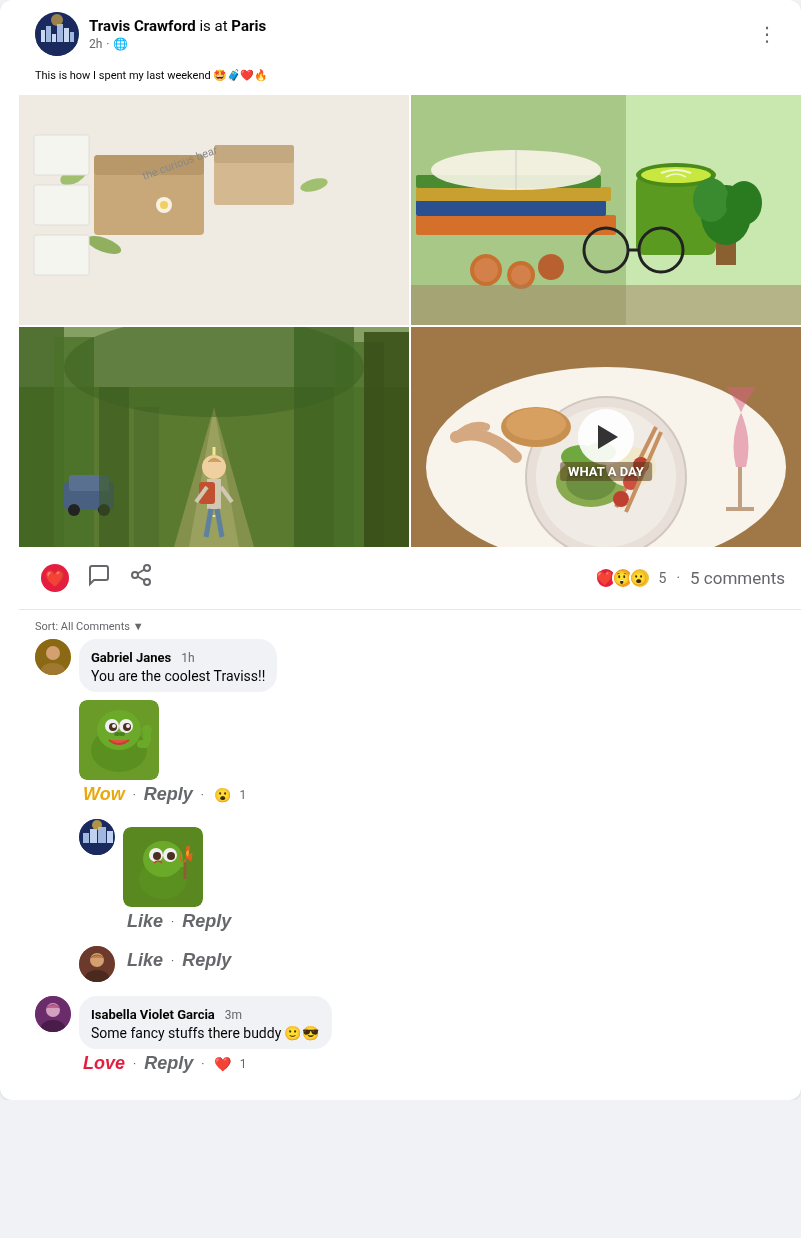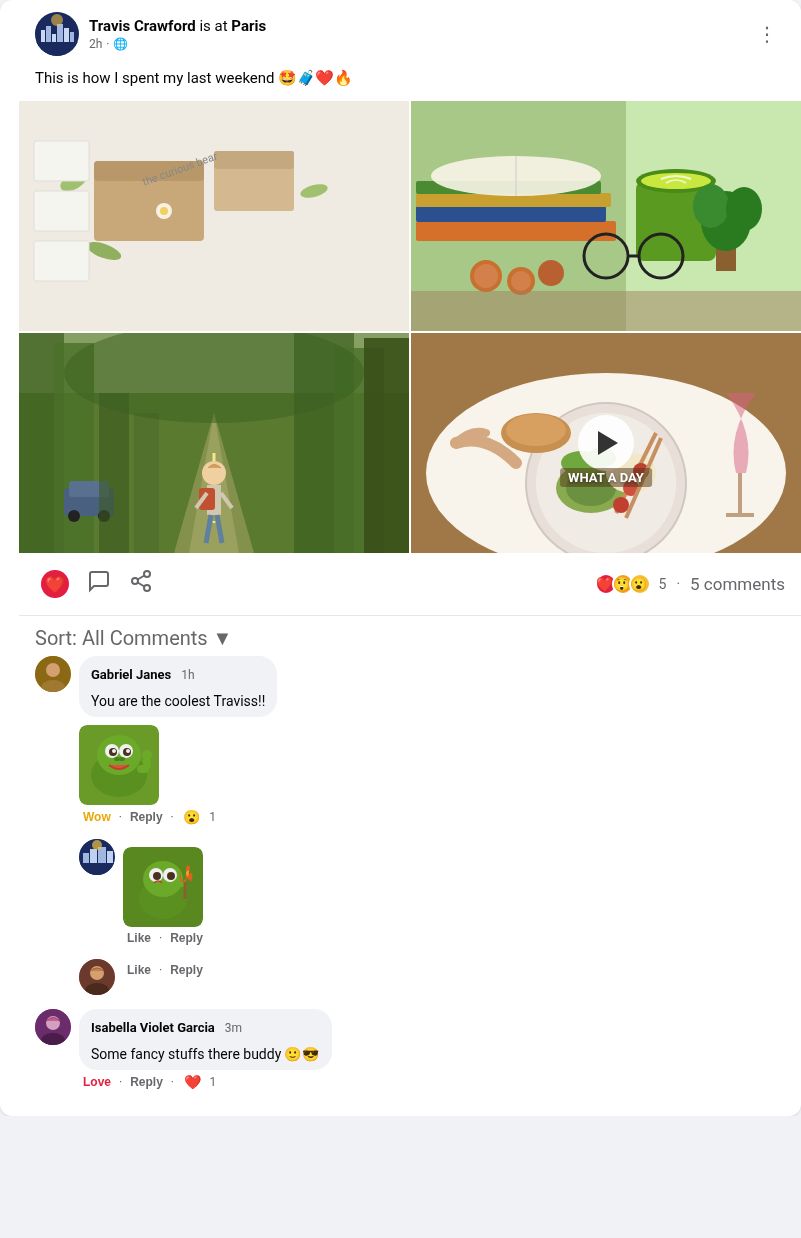--- a/index.html
+++ b/index.html
@@ -76,21 +76,21 @@
       cursor: pointer;
       color: #65676b;
       font-size: 20px;
       padding: 4px 8px;
       border-radius: 50%;
       line-height: 1;
     }
     
     .post-text {
       padding: 0 16px 12px;
-      font-size: 15px;
+      font-size: 11px;
       color: #050505;
       line-height: 1.4;
     }
     
     .image-grid {
       display: grid;
       grid-template-columns: 1fr 1fr;
       grid-template-rows: 230px 220px;
       gap: 2px;
     }
@@ -214,21 +214,21 @@
       margin-left: 4px;
     }
     .comments-count {
       font-size: 17px;
       color: #65676b;
       cursor: pointer;
     }
     
     .sort-bar {
       padding: 10px 16px 6px;
-      font-size: 20px;
+      font-size: 11px;
       color: #65676b;
       display: flex;
       align-items: center;
       gap: 4px;
       cursor: pointer;
     }
     
     .comments-section {
       padding: 0 16px 12px;
     }
@@ -285,47 +285,48 @@
     }
     .comment-time {
       font-size: 12px;
       color: #65676b;
       margin-left: 6px;
       font-weight: 400;
     }
     .comment-text {
       font-size: 14px;
       color: #050505;
-      margin-top: 10px;
+      margin-top: 2px;
     }
     .comment-image {
       margin-top: 8px;
       width: 80px;
       height: 80px;
       border-radius: 8px;
       overflow: hidden;
       display: flex;
       align-items: center;
       justify-content: center;
     }
     .comment-actions {
       display: flex;
       align-items: center;
       gap: 8px;
       margin-top: 4px;
       padding-left: 4px;
     }
     .action-btn {
-      font-size: 12px;
+      font-size: 18px;
       font-weight: 700;
       color: #65676b;
       cursor: pointer;
       background: none;
       border: none;
       padding: 0;
+      font-style: italic;
     }
     .action-btn.wow { color: #e9a90c; }
     .action-btn.like { color: #65676b; }
     .action-btn.love { color: #e41e3f; }
     .action-dot { color: #65676b; font-size: 12px; }
     .reaction-small {
       font-size: 14px;
       margin-left: 2px;
     }
     .reaction-count-small {

